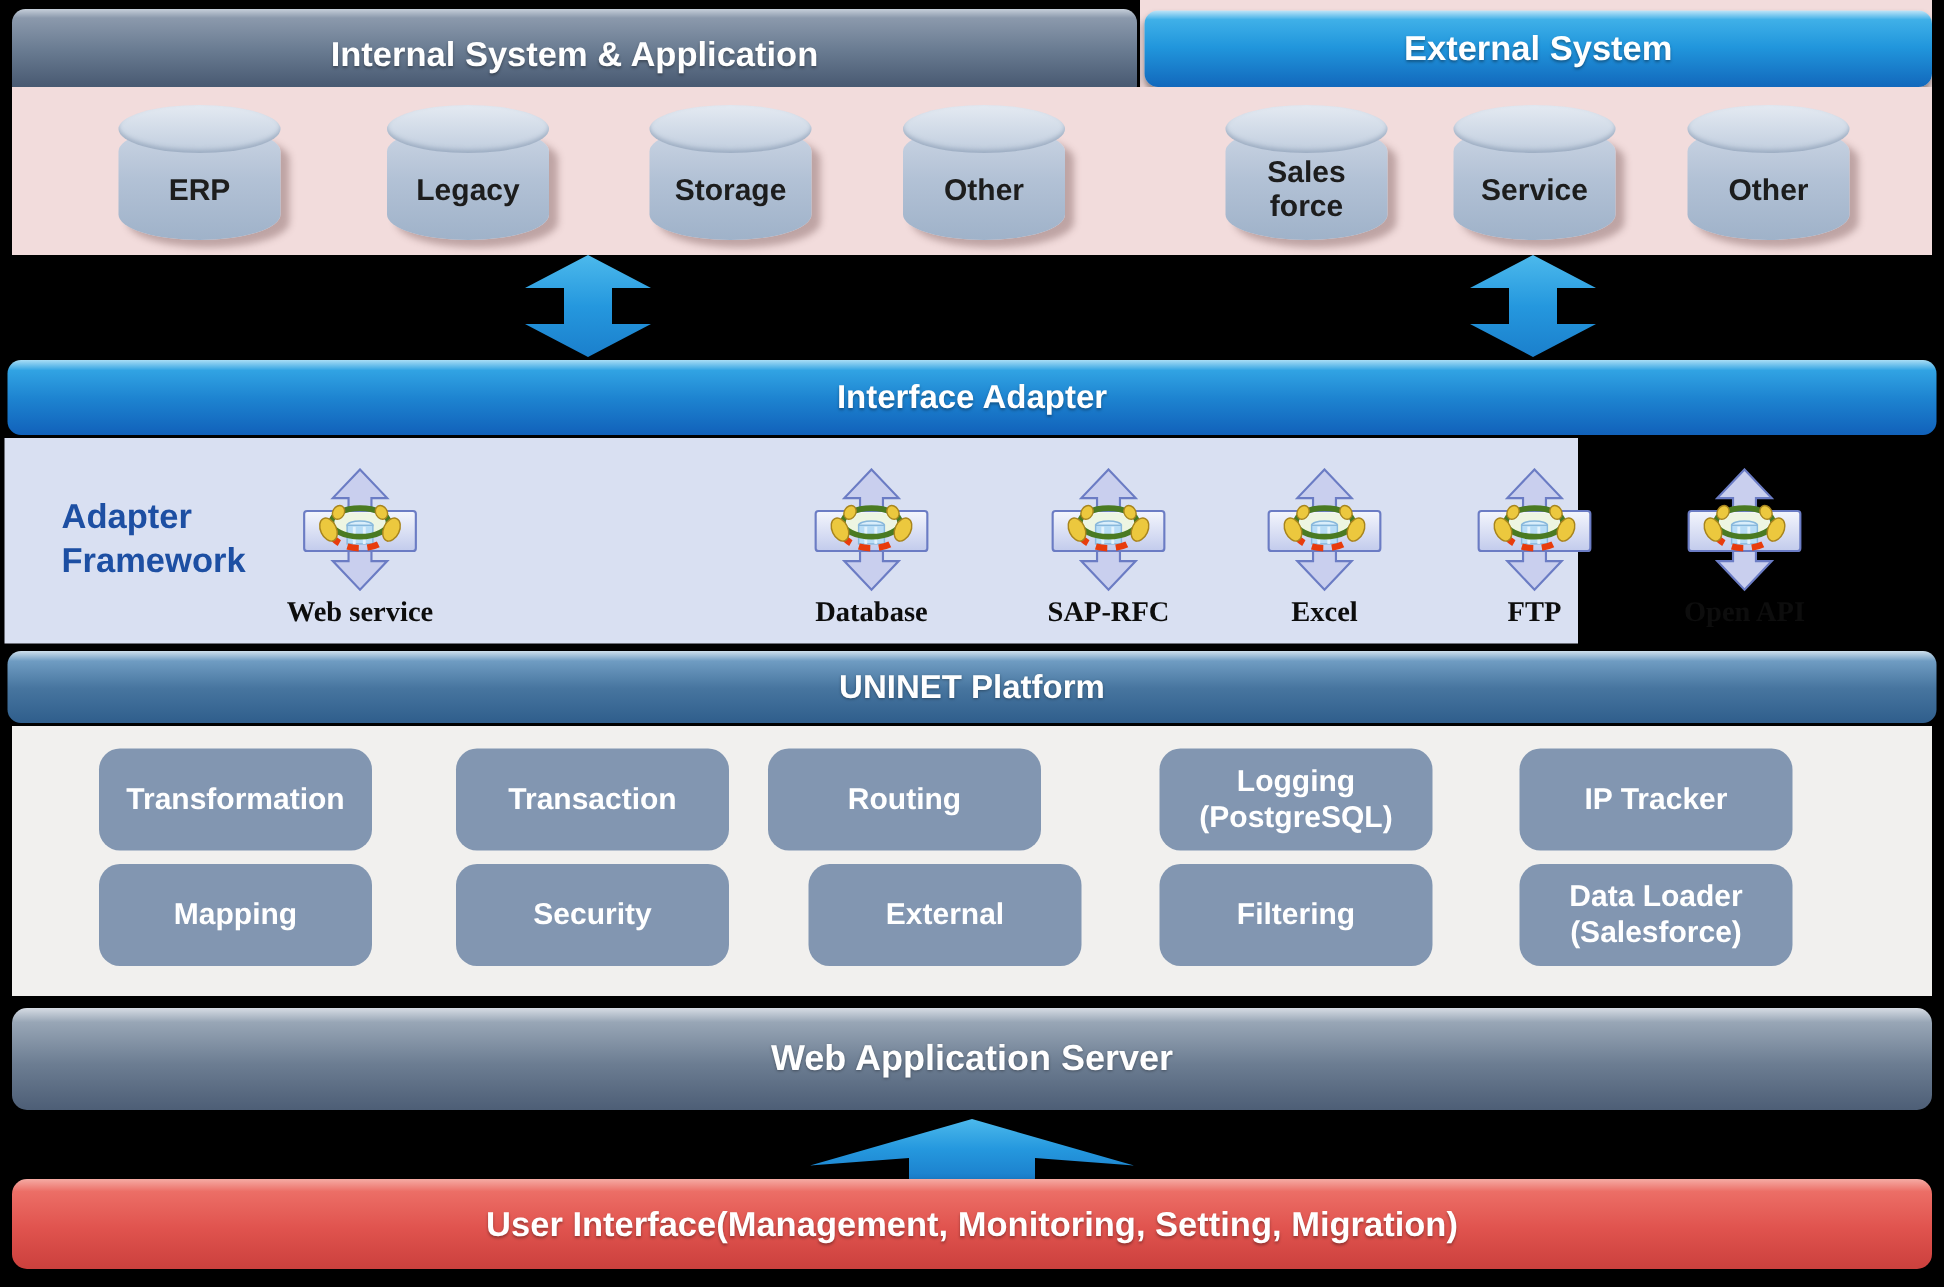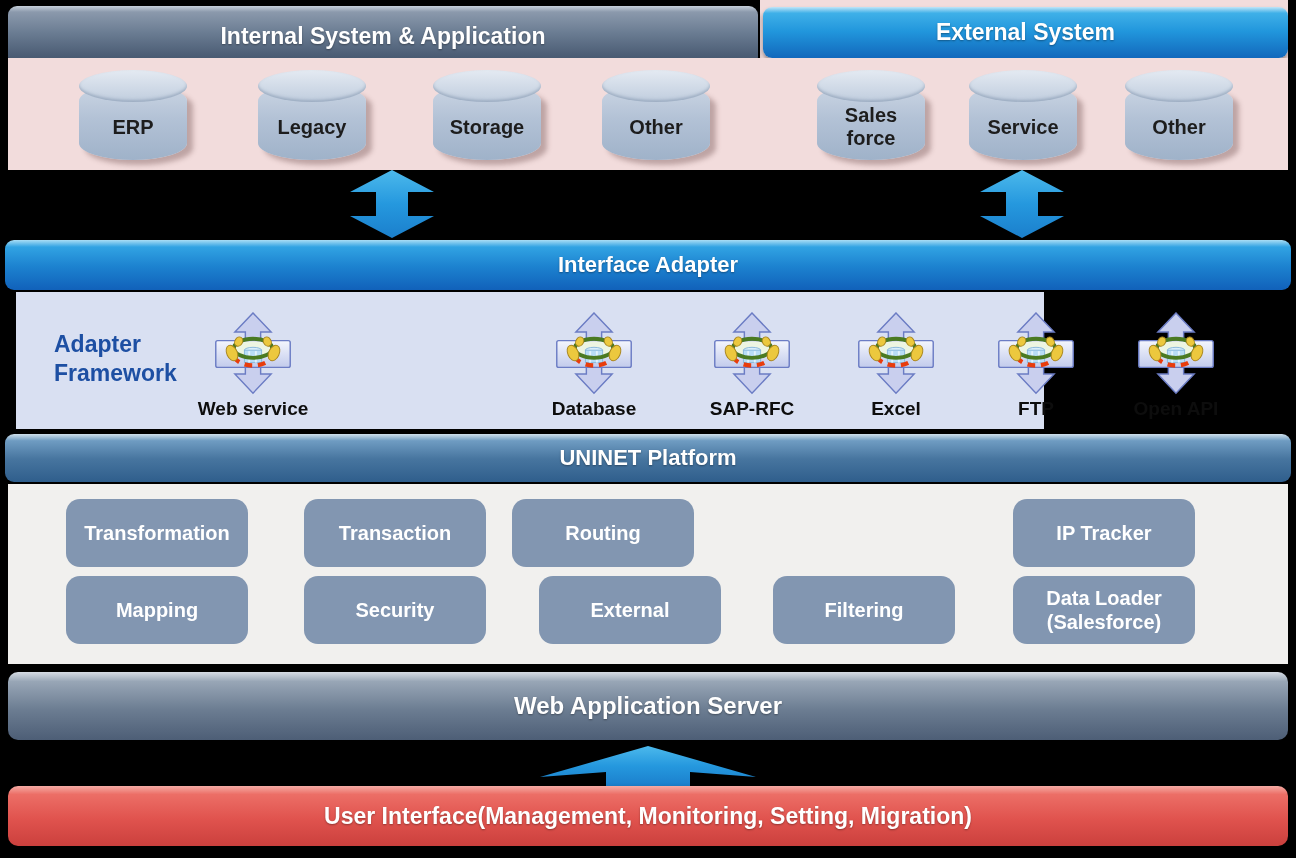--- a/index.html
+++ b/index.html
@@ -29,24 +29,24 @@
   .cyl-label{position:absolute;left:4px;right:4px;top:32px;bottom:8px;display:flex;
     align-items:center;justify-content:center;text-align:center;
     font-size:20px;font-weight:600;color:#1d1d1d;line-height:1.15;}
   
   .dbl-arrow{position:absolute;top:170px;width:84px;height:68px;}
   .up-arrow{position:absolute;left:540px;top:746px;width:216px;height:40px;}
   
   .ia-bar{left:5px;top:240px;width:1286px;height:50px;border-radius:9px;font-size:22px;
     background:linear-gradient(180deg,#a9ddf5 0%,#31a3e3 14%,#1d83d0 52%,#1161ba 100%);
     box-shadow:0 3px 4px rgba(0,0,0,.4);}
-  .adapter-body{position:absolute;left:16px;top:292px;width:1028px;height:137px;background:#d9e0f2;}
+  .adapter-body{position:absolute;left:3px;top:292px;width:1028px;height:137px;background:#d9e0f2;padding-left:21px;}
   .framework-label{position:absolute;left:38px;top:38px;width:145px;
     color:#1d4fa3;font-weight:bold;font-size:23px;line-height:1.25;}
-  .adapter-item{position:absolute;top:20px;width:140px;height:112px;}
+  .adapter-item{position:absolute;top:20px;width:140px;height:112px;font-family:Liberation Serif, serif;}
   .adapter-ico{position:absolute;left:25px;top:0;width:90px;height:84px;}
   .adapter-label{position:absolute;left:-20px;right:-20px;top:86px;text-align:center;
     font-size:19px;font-weight:bold;color:#0d0d0d;white-space:nowrap;}
   
   .plat-bar{left:5px;top:434px;width:1286px;height:48px;border-radius:9px;font-size:22px;
     background:linear-gradient(180deg,#cfe0ec 0%,#6f9cc2 14%,#47759f 52%,#2f5e8c 100%);
     box-shadow:0 3px 4px rgba(0,0,0,.4);}
   .plat-body{position:absolute;left:8px;top:484px;width:1280px;height:180px;background:#f1f0ee;}
   .module{position:absolute;width:182px;height:68px;border-radius:14px;background:#8296b1;
     display:flex;align-items:center;justify-content:center;text-align:center;
@@ -189,20 +189,21 @@
     </div>
   </div>
 
   <div class="bar plat-bar">
     <span>UNINET Platform</span>
   </div>
   <div class="plat-body">
     <div class="module" style="left:58px;top:15px">Transformation</div>
     <div class="module" style="left:296px;top:15px">Transaction</div>
     <div class="module" style="left:504px;top:15px">Routing</div>
+    <div class="module" style="left:765px;top:15px">Logging (PostgreSQL)</div>
     <div class="module" style="left:1005px;top:15px">IP Tracker</div>
     <div class="module" style="left:58px;top:92px">Mapping</div>
     <div class="module" style="left:296px;top:92px">Security</div>
     <div class="module" style="left:531px;top:92px">External</div>
     <div class="module" style="left:765px;top:92px">Filtering</div>
     <div class="module" style="left:1005px;top:92px">Data Loader (Salesforce)</div>
   </div>
 
   <div class="bar was-bar">
     <span>Web Application Server</span>

